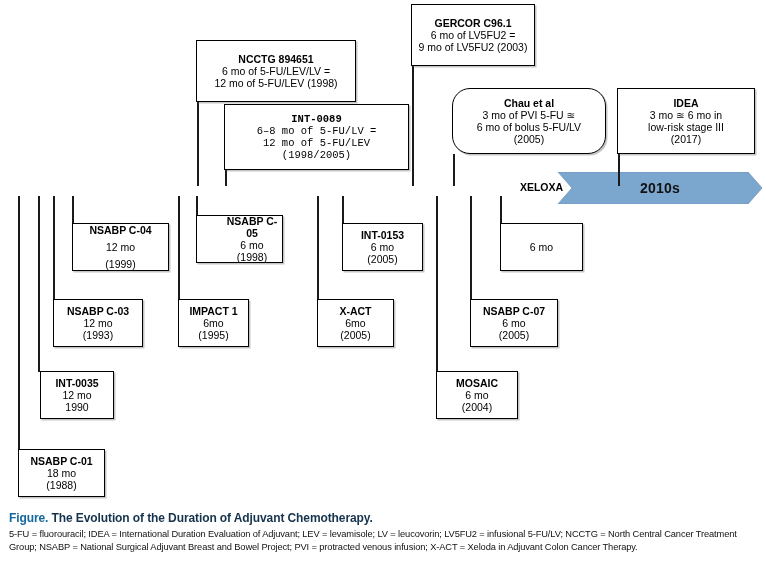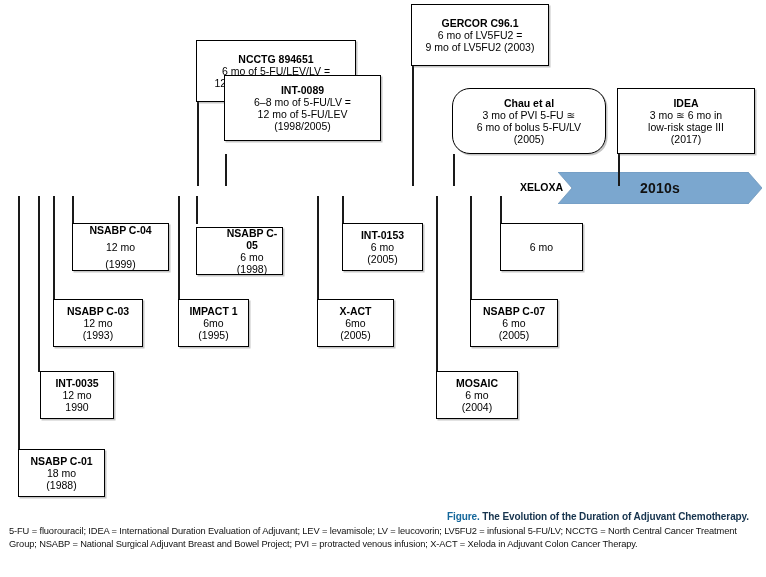--- a/index.html
+++ b/index.html
@@ -29,21 +29,21 @@
   }
   .box .bt{font-size:10.5px;font-weight:bold;}
   .box .bl{font-size:10.5px;font-weight:normal;}
 
   
   .conn{position:absolute;background:#1a1a1a;z-index:2;}
   .conn.v{width:1.6px;}
 
   
   .caption{position:absolute;left:9px;top:511px;width:740px;}
-  .cap-title{font-size:10px;font-weight:bold;color:#16334d;letter-spacing:-.1px;text-align:right;}
+  .cap-title{font-size:12px;font-weight:bold;color:#16334d;letter-spacing:-.1px;}
   .cap-title .fig-word{color:#14679b;}
   .cap-body{
     margin-top:3px;font-size:9.3px;line-height:1.42;color:#111;
     letter-spacing:-.12px;
   }
 </style>
 </head>
 <body>
 
 <div id="figure-root">
@@ -86,27 +86,27 @@
       <span class="seg-label">2010s</span>
     </div>
   </div>
 
   <div class="box" style="left:196px;top:4px;width:160px;height:62px;margin-top:36px;">
     <div class="bt">NCCTG 894651</div>
     <div class="bl">6 mo of 5-FU/LEV/LV =</div>
     <div class="bl">12 mo of 5-FU/LEV (1998)</div>
   </div>
 
-  <div class="box" style="left:411px;top:4px;width:138px;height:62px;">
+  <div class="box" style="left:411px;top:4px;width:124px;height:62px;">
     <div class="bt">GERCOR C96.1</div>
     <div class="bl">6 mo of LV5FU2 =</div>
     <div class="bl">9 mo of LV5FU2 (2003)</div>
   </div>
 
-  <div class="box" style="left:224px;top:75px;width:157px;height:66px;">
+  <div class="box" style="left:224px;top:104px;width:185px;height:66px;font-family:Liberation Mono, monospace;">
     <div class="bt">INT-0089</div>
     <div class="bl">6–8 mo of 5-FU/LV =</div>
     <div class="bl">12 mo of 5-FU/LEV</div>
     <div class="bl">(1998/2005)</div>
   </div>
 
   <div class="box" style="left:452px;top:88px;width:154px;height:66px;border-radius:18px;">
     <div class="bt">Chau et al</div>
     <div class="bl">3 mo of PVI 5-FU ≊</div>
     <div class="bl">6 mo of bolus 5-FU/LV</div>
@@ -119,21 +119,21 @@
     <div class="bl">low-risk stage III</div>
     <div class="bl">(2017)</div>
   </div>
 
   <div class="box" style="left:72px;top:223px;width:97px;height:48px;justify-content:space-between;">
     <div class="bt">NSABP C-04</div>
     <div class="bl">12 mo</div>
     <div class="bl">(1999)</div>
   </div>
 
-  <div class="box" style="left:196px;top:227px;width:87px;height:48px;padding-left:25px;">
+  <div class="box" style="left:196px;top:215px;width:87px;height:48px;padding-left:25px;">
     <div class="bt">NSABP C-05</div>
     <div class="bl">6 mo</div>
     <div class="bl">(1998)</div>
   </div>
 
   <div class="box" style="left:342px;top:223px;width:81px;height:48px;">
     <div class="bt">INT-0153</div>
     <div class="bl">6 mo</div>
     <div class="bl">(2005)</div>
   </div>

